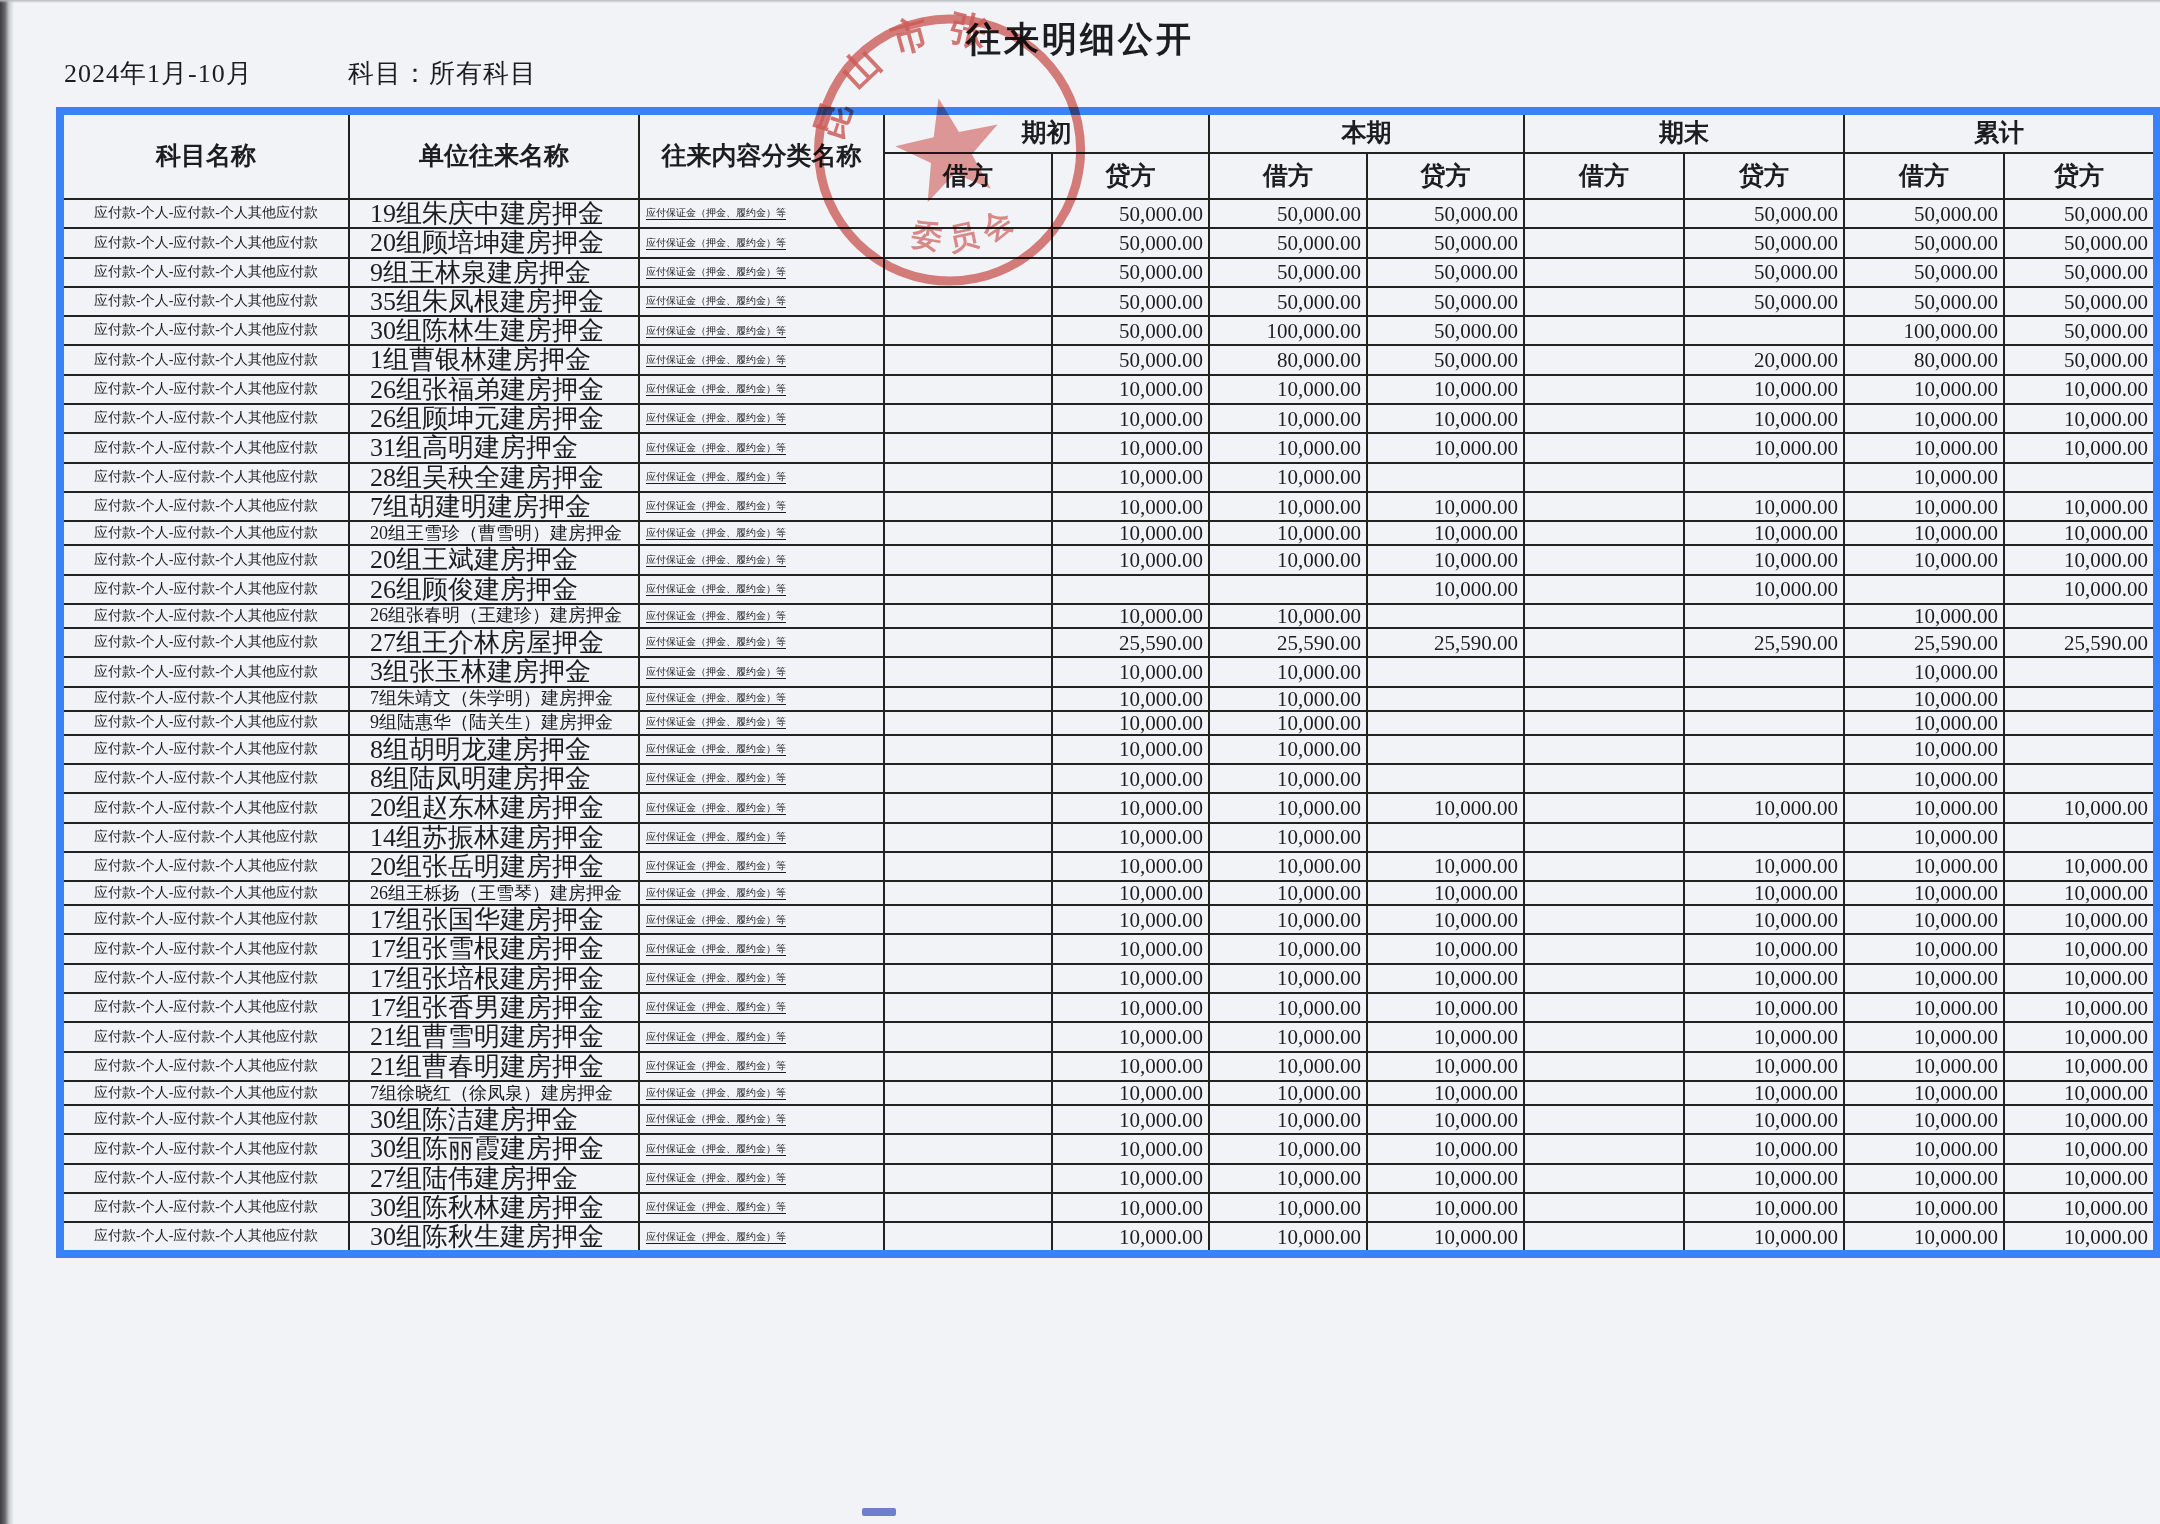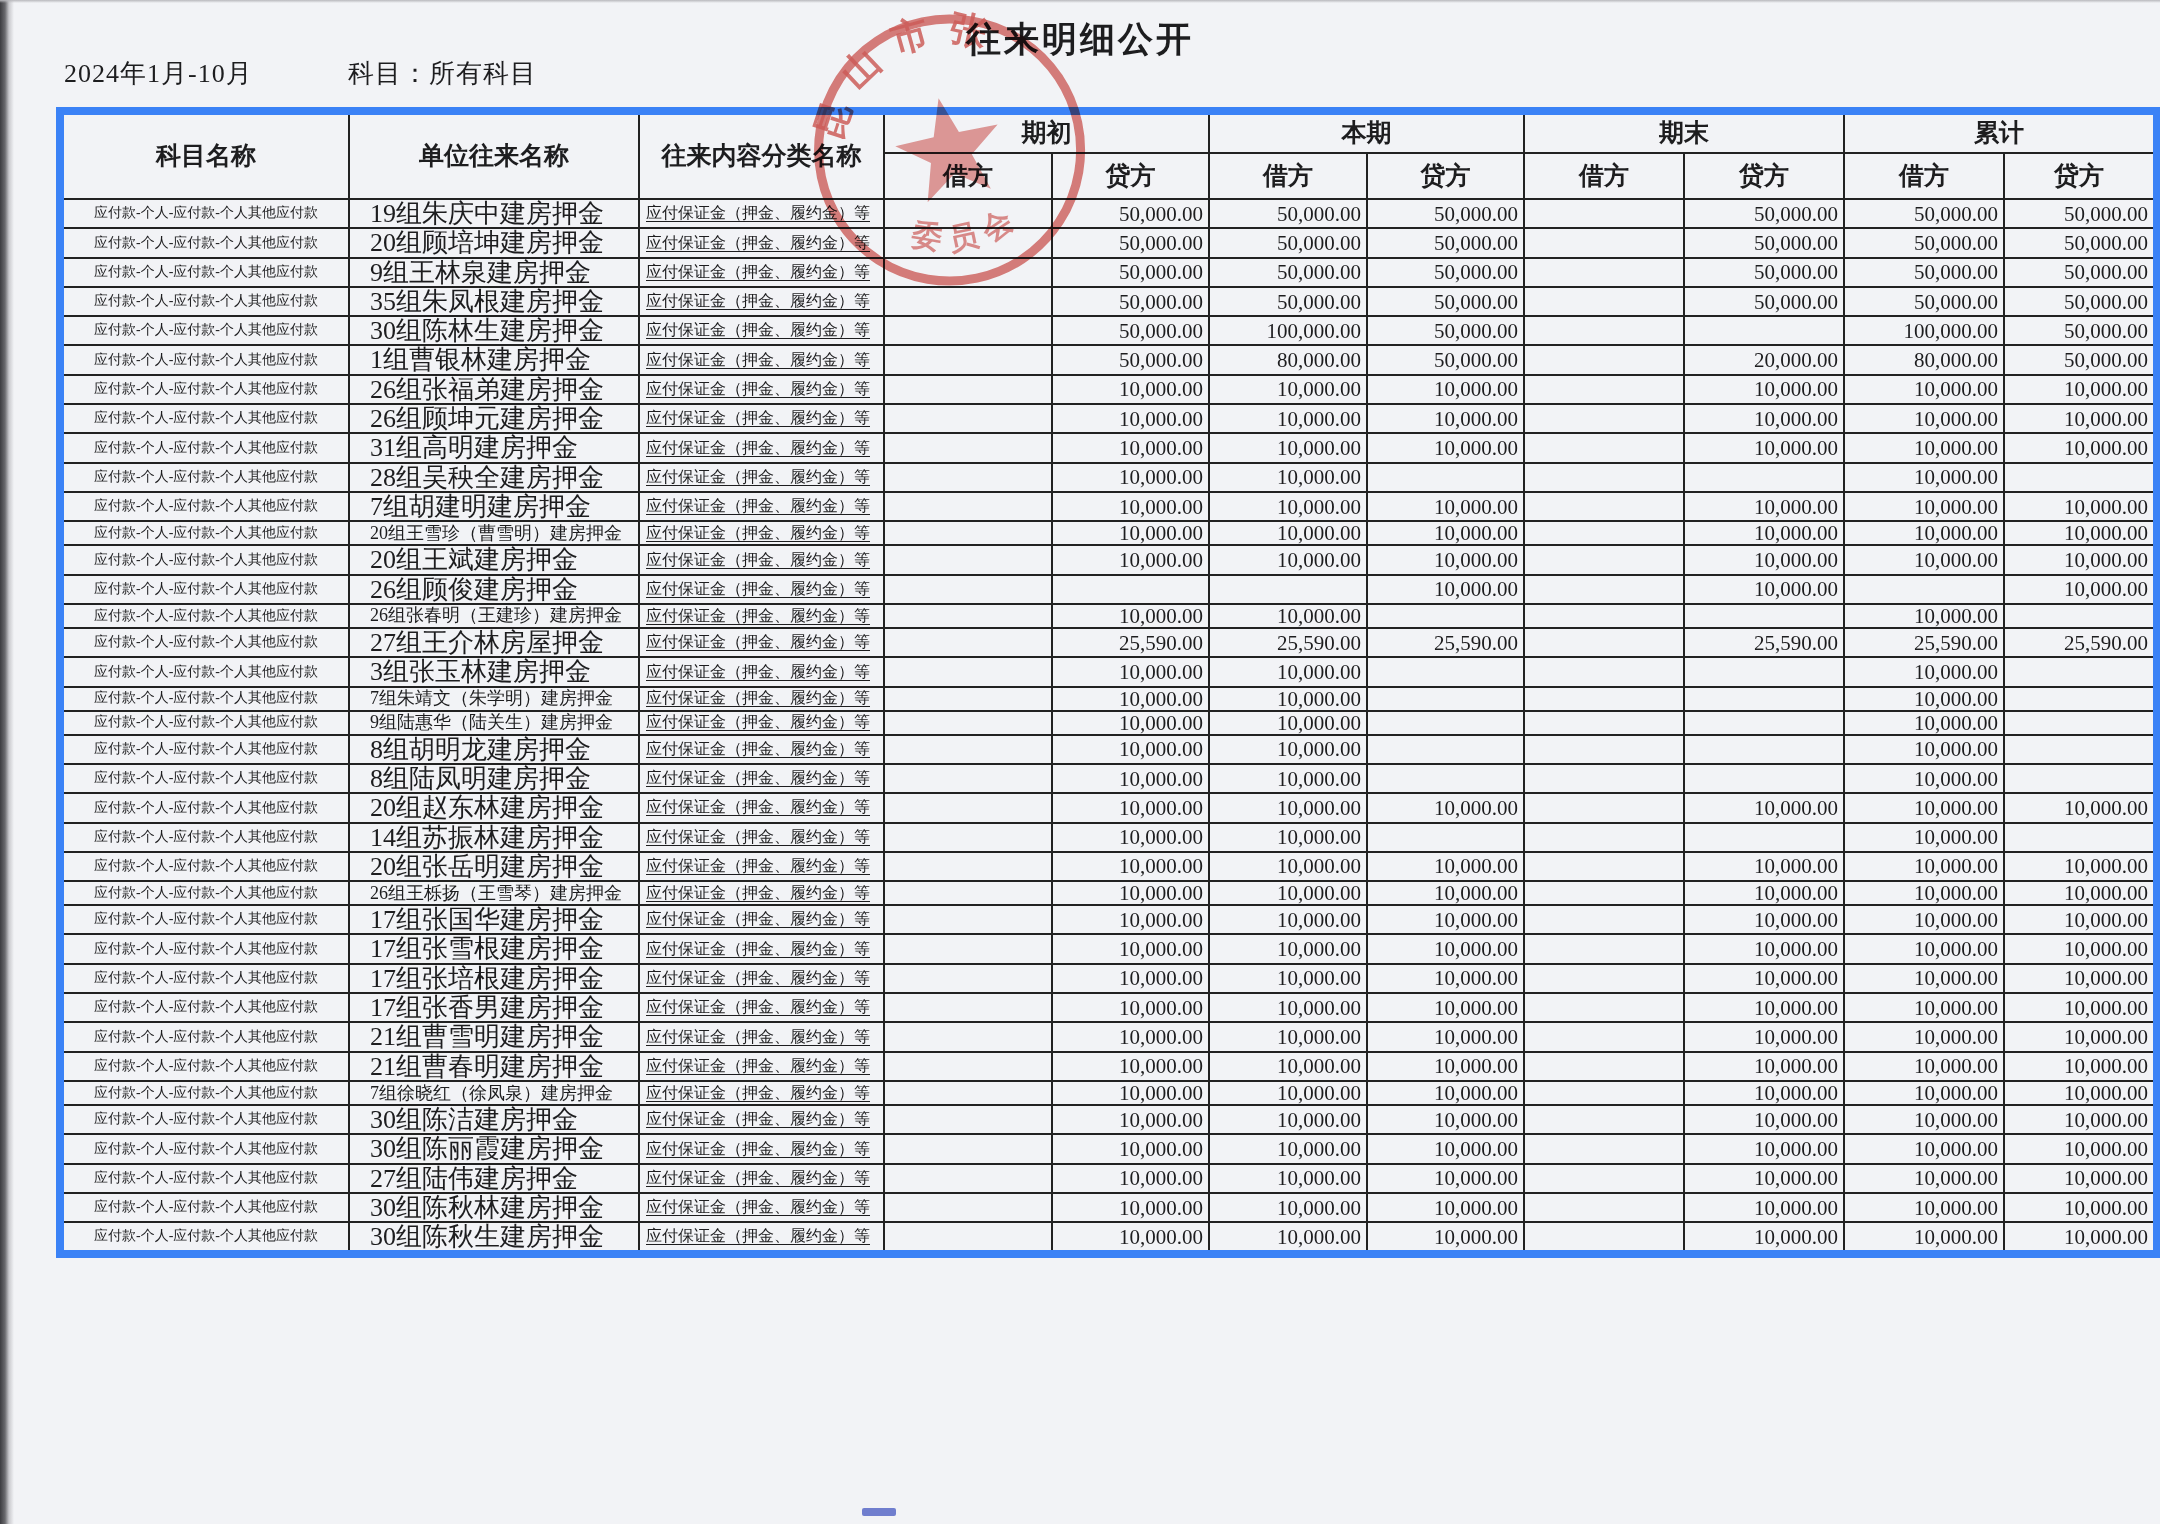--- a/index.html
+++ b/index.html
@@ -33,21 +33,21 @@
     padding:0;vertical-align:middle;line-height:1.05;
   }
   .ledger thead tr.h1 th{height:37px;font-size:25px;font-weight:600;text-align:center;}
   .ledger thead tr.h2 th{height:44px;font-size:25px;font-weight:600;text-align:center;}
   .ledger thead th.big{font-size:27px;}
   .ledger tbody tr{height:24px;}
   td.subject{font-size:14px;text-align:center;letter-spacing:0;}
   td.unit{font-size:26px;text-align:left;padding-left:20px;}
   td.unit.sm{font-size:18px;}
   td.category{
-    font-size:16px;text-align:left;padding-left:6px;
+    font-size:10px;text-align:left;padding-left:6px;
     text-decoration:underline;text-underline-offset:3px;
   }
   td.num{font-size:21px;text-align:right;padding-right:5px;}
   .stamp{
     position:absolute;left:800px;top:2px;
     transform:rotate(-12deg);
     mix-blend-mode:multiply;opacity:.85;
     pointer-events:none;
   }
   .blue-mark{

